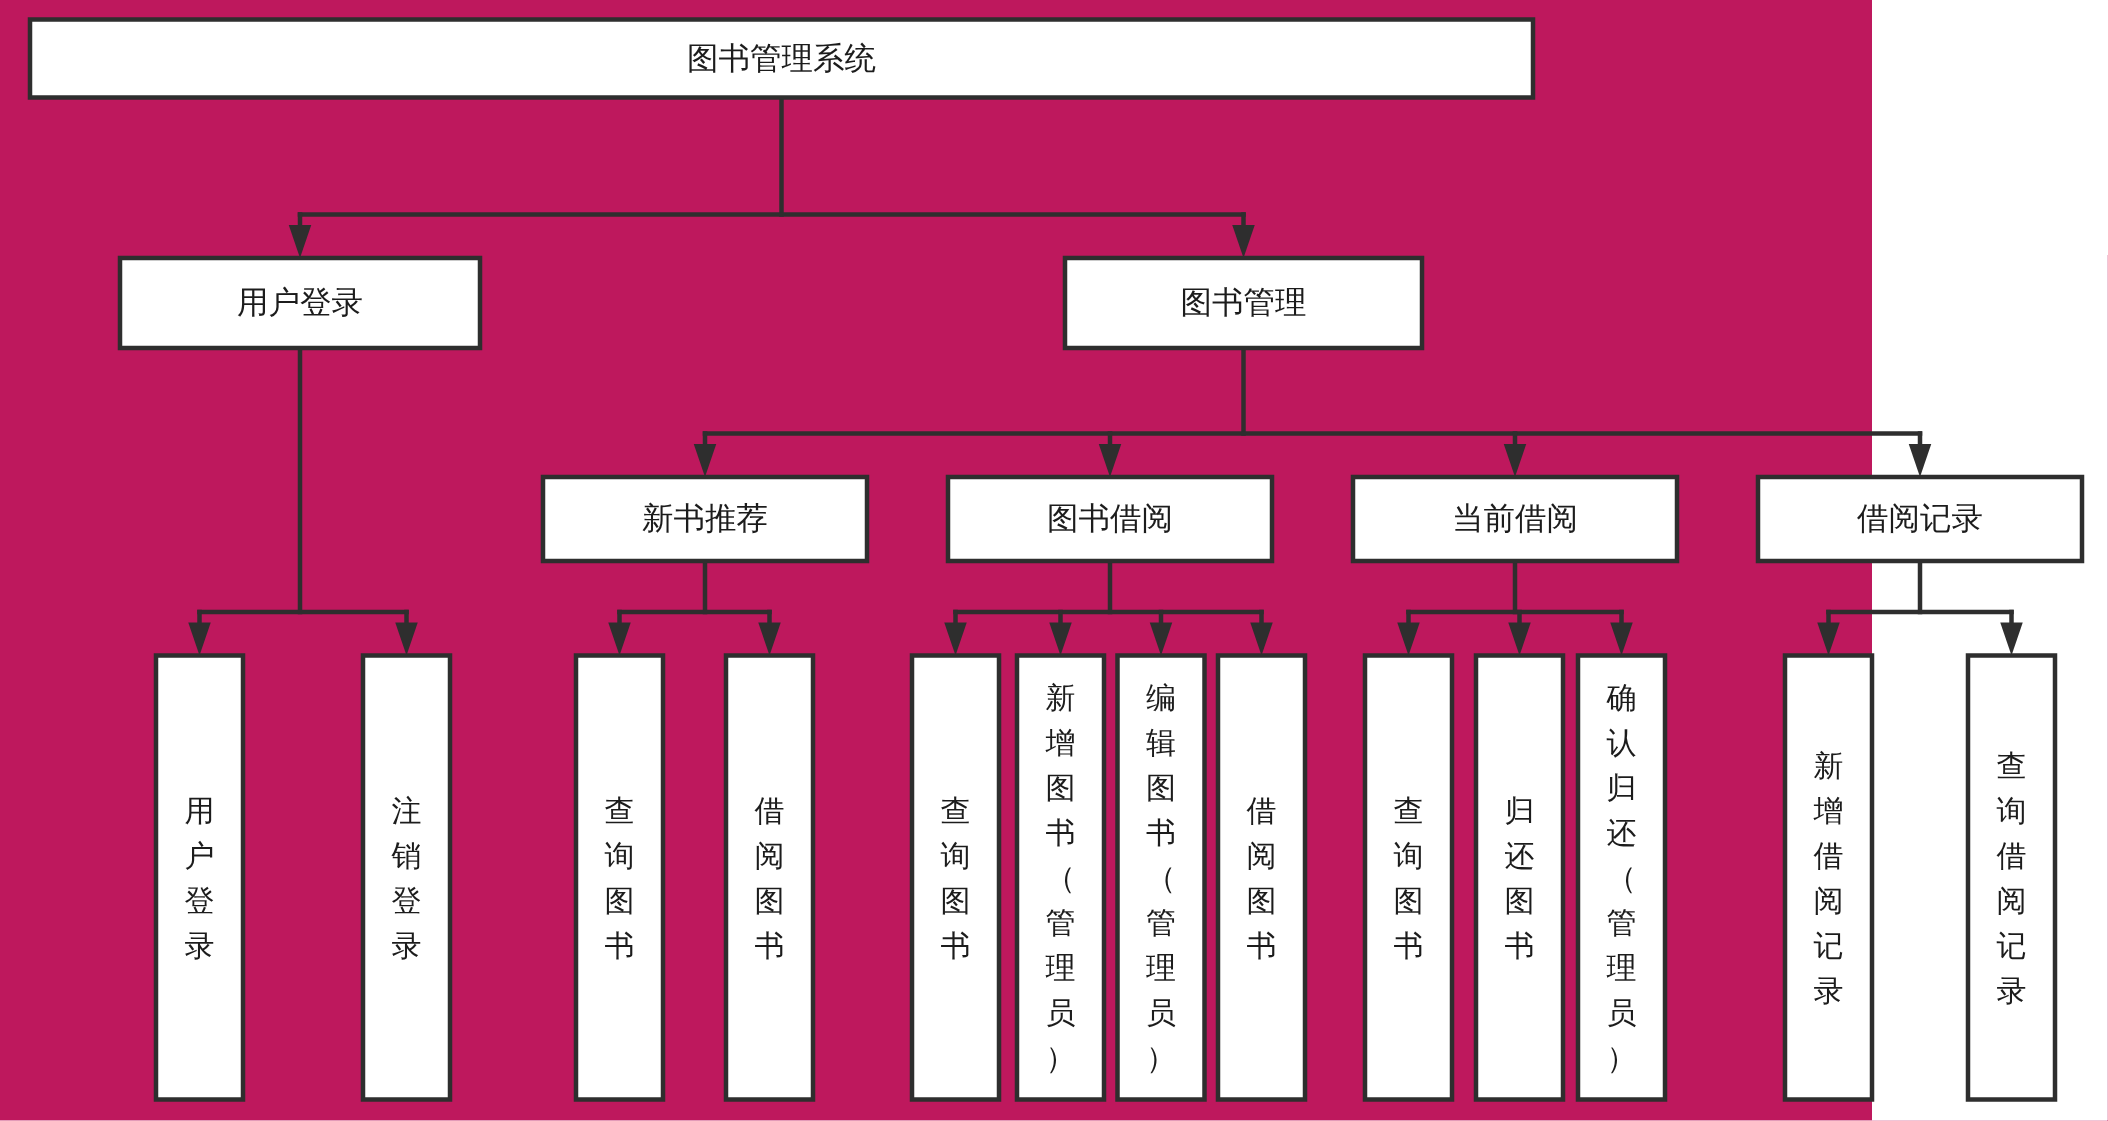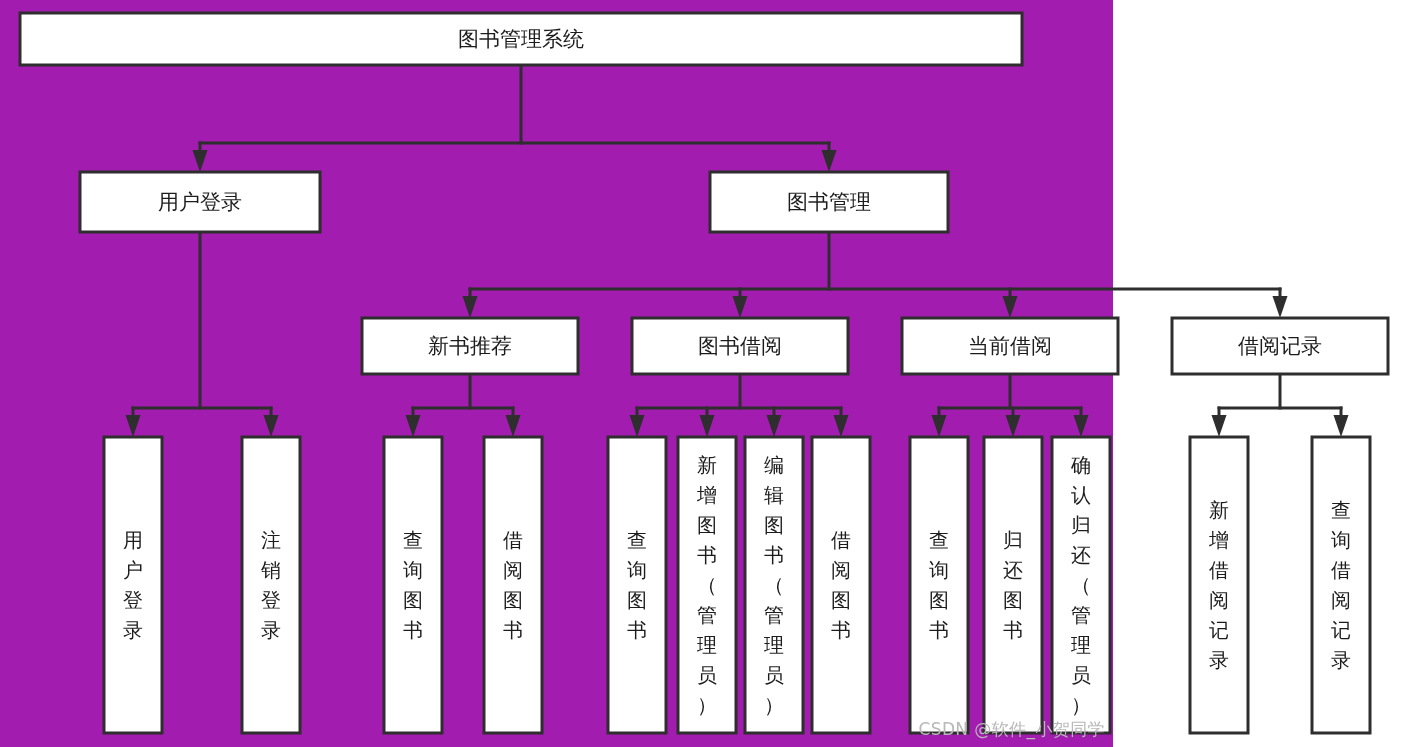--- a/index.html
+++ b/index.html
@@ -9,23 +9,23 @@
     background: #ffffff;
   }
   body {
     font-family: "DejaVu Sans", "Liberation Sans", sans-serif;
     width: 1405px;
     height: 747px;
     overflow: hidden;
   }
   #diagram-root {
     position: relative;
-    width: 1113px;
+    width: 1248px;
     height: 747px;
-    background: #a21caf;
+    background: #be185d;
   }
   svg#tree-svg {
     position: absolute;
     left: 0;
     top: 0;
     width: 1405px;
     height: 747px;
     display: block;
   }
   .node-box {
@@ -203,14 +203,13 @@
         <g>
           <rect x="1190" y="437" width="58" height="296" class="node-box"></rect>
           <text x="1219" y="517" class="node-label-v"><tspan x="1219" dy="0">新</tspan><tspan x="1219" dy="30">增</tspan><tspan x="1219" dy="30">借</tspan><tspan x="1219" dy="30">阅</tspan><tspan x="1219" dy="30">记</tspan><tspan x="1219" dy="30">录</tspan></text>
         </g>
         <g>
           <rect x="1312" y="437" width="58" height="296" class="node-box"></rect>
           <text x="1341" y="517" class="node-label-v"><tspan x="1341" dy="0">查</tspan><tspan x="1341" dy="30">询</tspan><tspan x="1341" dy="30">借</tspan><tspan x="1341" dy="30">阅</tspan><tspan x="1341" dy="30">记</tspan><tspan x="1341" dy="30">录</tspan></text>
         </g>
       </g>
   </svg>
-  <div class="watermark">CSDN @软件_小贺同学</div>
 </div>
 
 </body></html>

